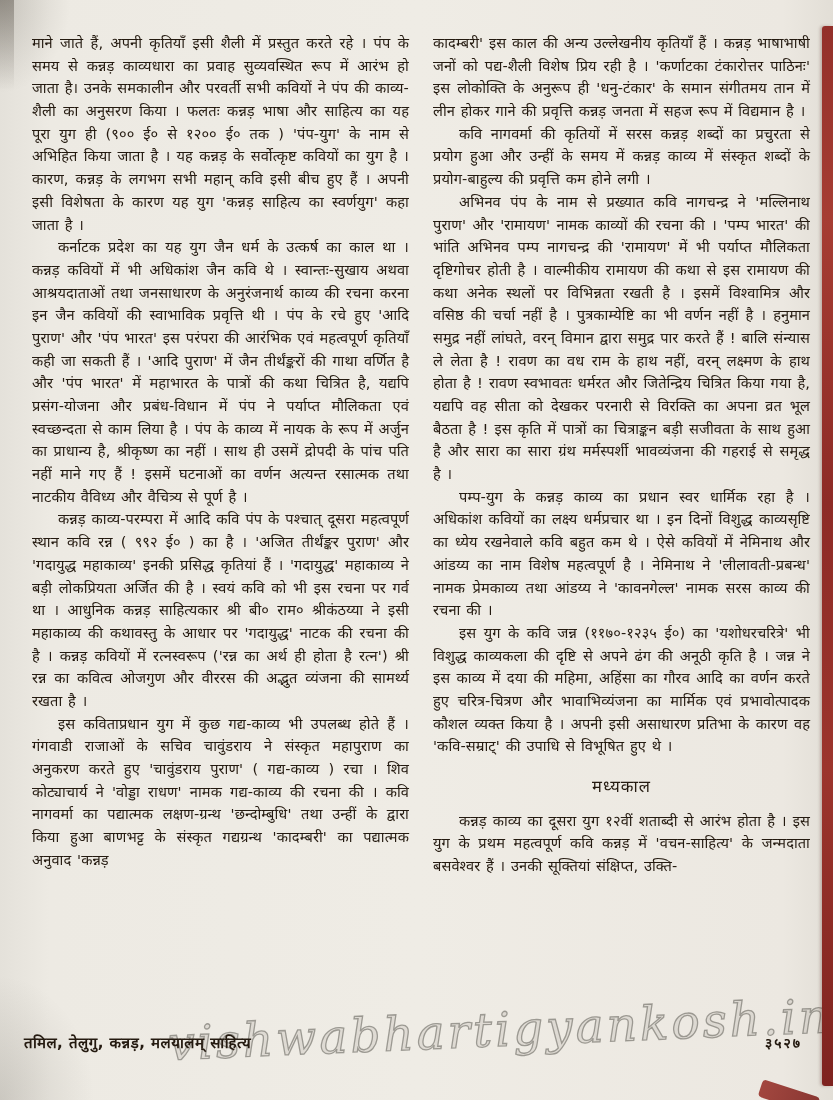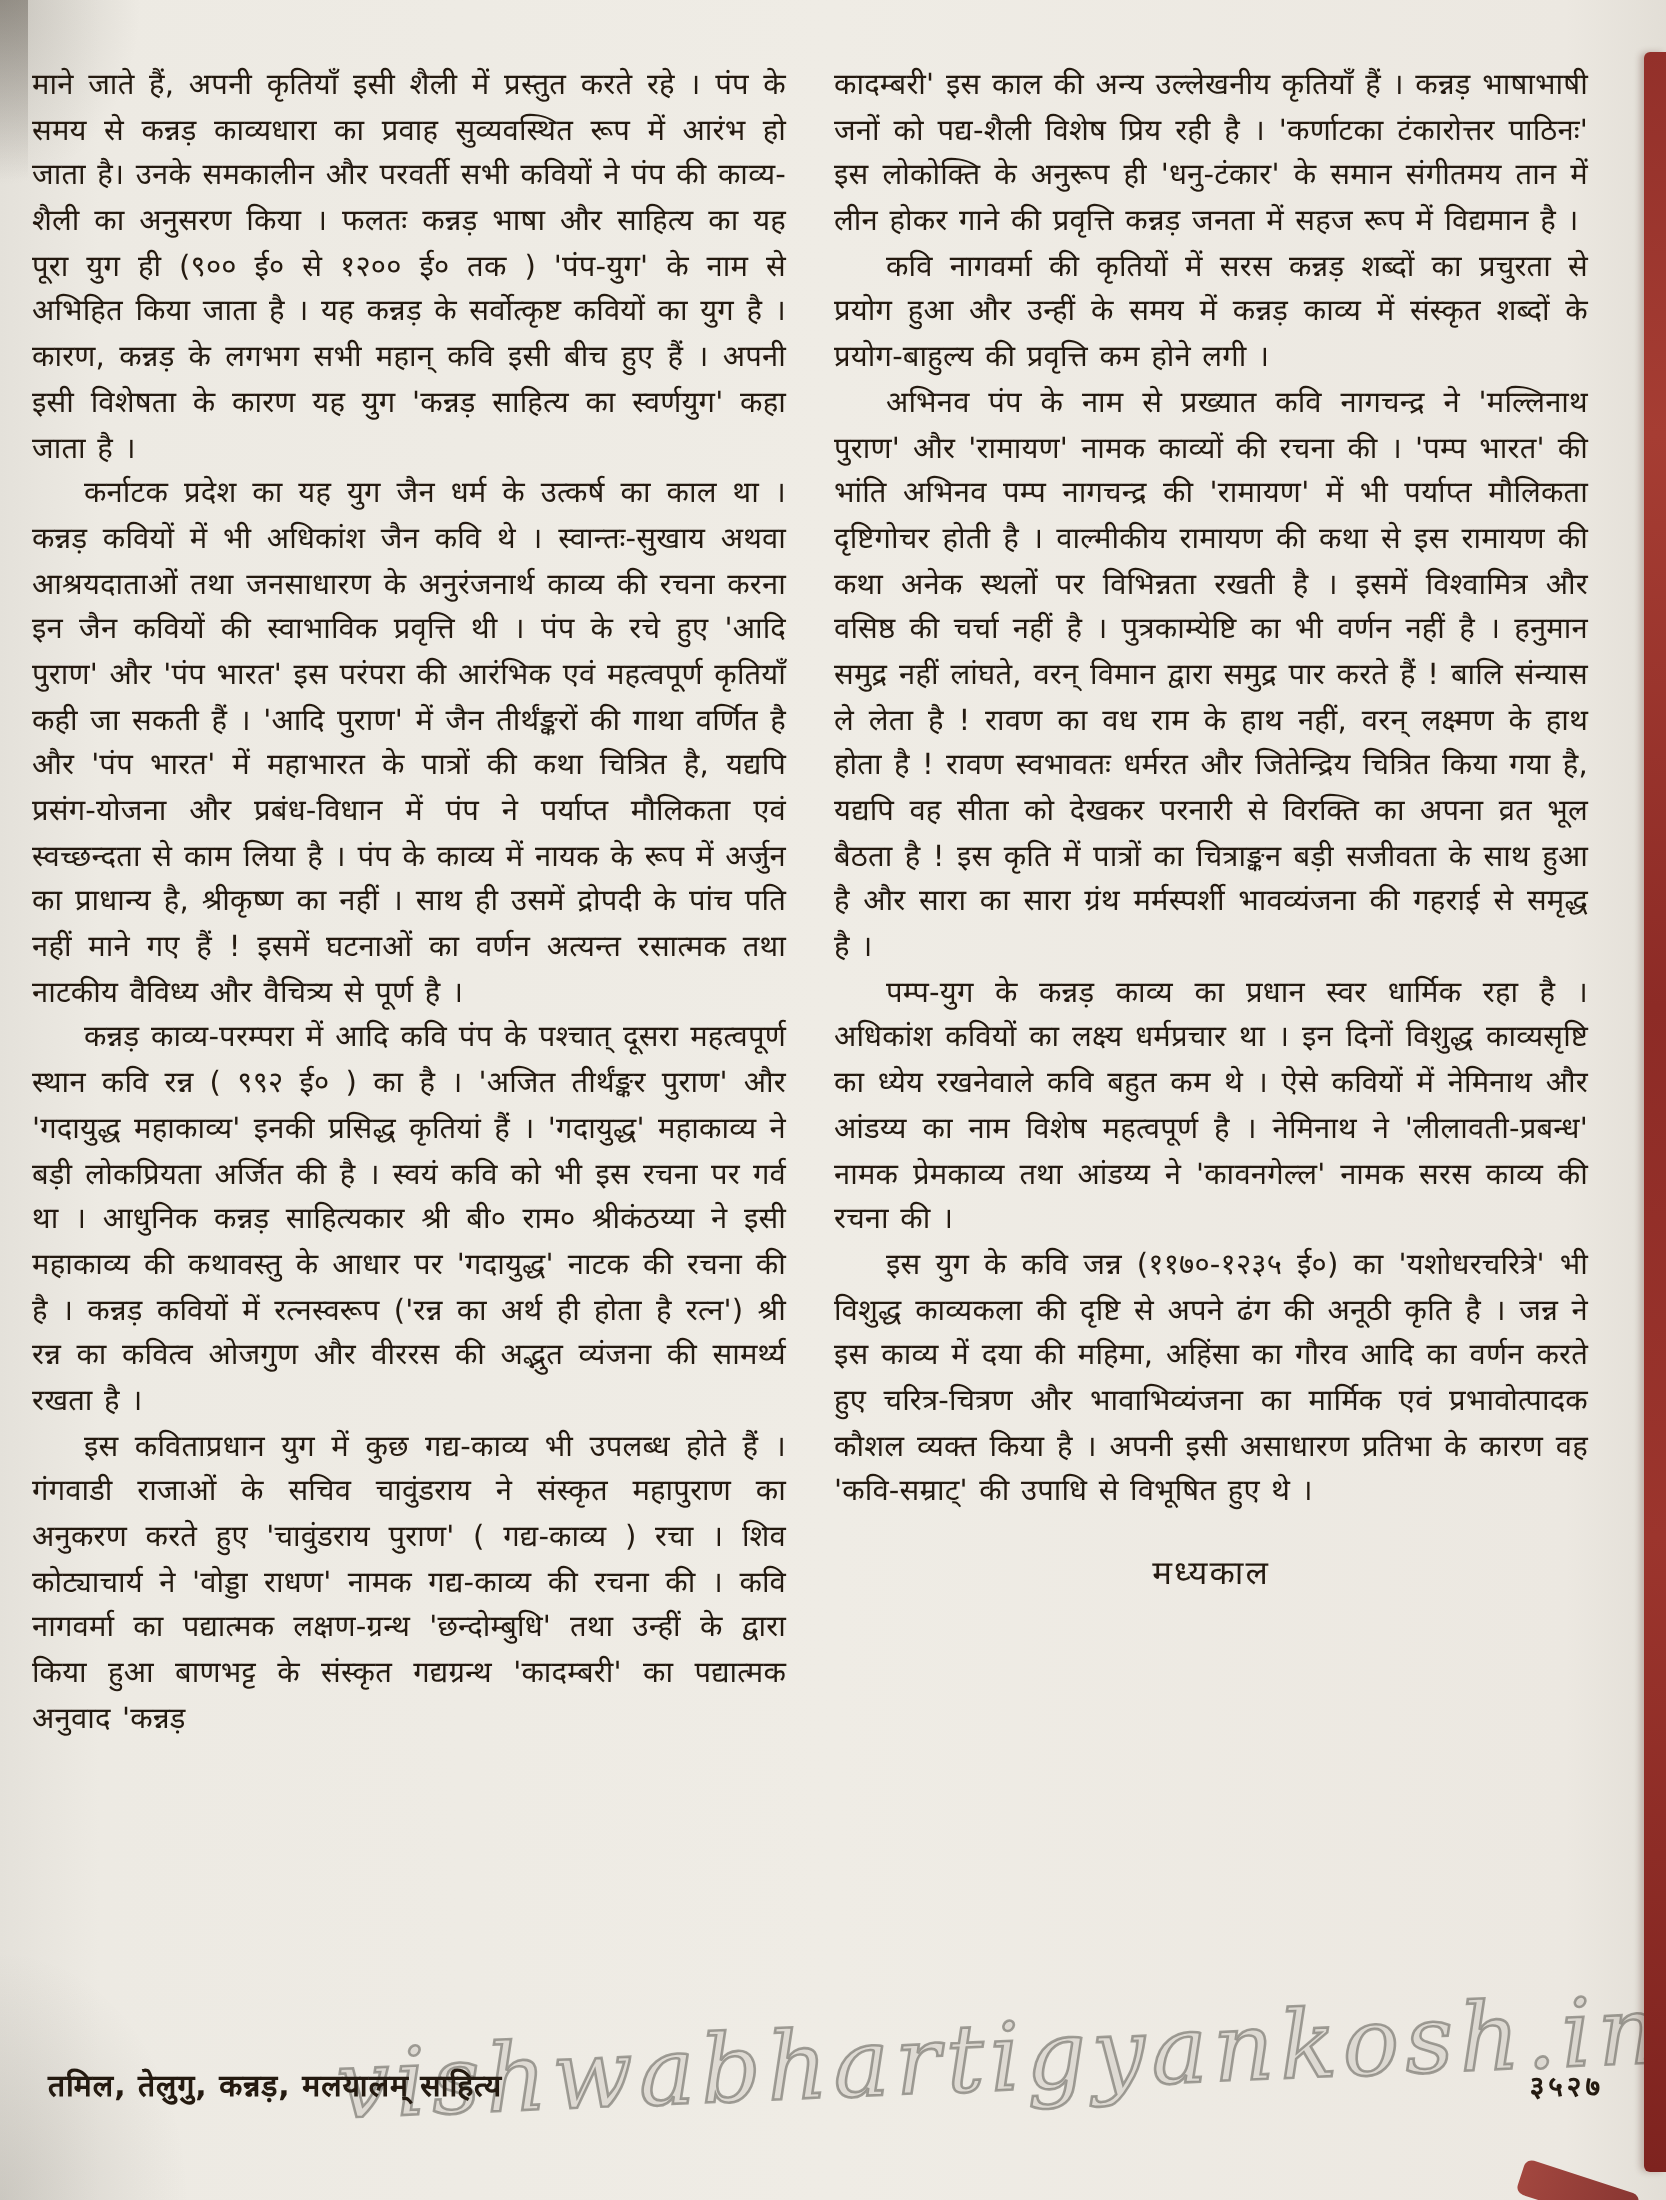--- a/index.html
+++ b/index.html
@@ -13,21 +13,21 @@
     width:833px;height:1100px;
     background:
       radial-gradient(ellipse at 0% 0%, rgba(60,55,45,0.18) 0%, rgba(60,55,45,0) 6%),
       radial-gradient(ellipse at 0% 100%, rgba(60,55,45,0.15) 0%, rgba(60,55,45,0) 8%),
       linear-gradient(90deg,#e4e1da 0%, #edeae3 6%, #efece5 50%, #ece8e1 94%, #e2ded6 100%);
     overflow:hidden;
     color:#241a10;
   }
   .columns{
     position:absolute;
-    top:32px;left:16px;
+    top:32px;left:32px;
     width:782px;
     display:flex;
     gap:24px;
   }
   .col{
     width:377px;
     font-size:14.6px;
     line-height:1.555;
     text-align:justify;
     letter-spacing:0.1px;
@@ -111,20 +111,21 @@
       <p class="indent">कन्नड़ काव्य-परम्परा में आदि कवि पंप के पश्चात् दूसरा महत्वपूर्ण स्थान कवि रन्न ( ९९२ ई० ) का है । 'अजित तीर्थंङ्कर पुराण' और 'गदायुद्ध महाकाव्य' इनकी प्रसिद्ध कृतियां हैं । 'गदायुद्ध' महाकाव्य ने बड़ी लोकप्रियता अर्जित की है । स्वयं कवि को भी इस रचना पर गर्व था । आधुनिक कन्नड़ साहित्यकार श्री बी० राम० श्रीकंठय्या ने इसी महाकाव्य की कथावस्तु के आधार पर 'गदायुद्ध' नाटक की रचना की है । कन्नड़ कवियों में रत्नस्वरूप ('रन्न का अर्थ ही होता है रत्न') श्री रन्न का कवित्व ओजगुण और वीररस की अद्भुत व्यंजना की सामर्थ्य रखता है ।</p>
       <p class="indent">इस कविताप्रधान युग में कुछ गद्य-काव्य भी उपलब्ध होते हैं । गंगवाडी राजाओं के सचिव चावुंडराय ने संस्कृत महापुराण का अनुकरण करते हुए 'चावुंडराय पुराण' ( गद्य-काव्य ) रचा । शिव कोट्याचार्य ने 'वोड्डा राधण' नामक गद्य-काव्य की रचना की । कवि नागवर्मा का पद्यात्मक लक्षण-ग्रन्थ 'छन्दोम्बुधि' तथा उन्हीं के द्वारा किया हुआ बाणभट्ट के संस्कृत गद्यग्रन्थ 'कादम्बरी' का पद्यात्मक अनुवाद 'कन्नड़</p>
     </div>
     <div class="col">
       <p>कादम्बरी' इस काल की अन्य उल्लेखनीय कृतियाँ हैं । कन्नड़ भाषाभाषी जनों को पद्य-शैली विशेष प्रिय रही है । 'कर्णाटका टंकारोत्तर पाठिनः' इस लोकोक्ति के अनुरूप ही 'धनु-टंकार' के समान संगीतमय तान में लीन होकर गाने की प्रवृत्ति कन्नड़ जनता में सहज रूप में विद्यमान है ।</p>
       <p class="indent">कवि नागवर्मा की कृतियों में सरस कन्नड़ शब्दों का प्रचुरता से प्रयोग हुआ और उन्हीं के समय में कन्नड़ काव्य में संस्कृत शब्दों के प्रयोग-बाहुल्य की प्रवृत्ति कम होने लगी ।</p>
       <p class="indent">अभिनव पंप के नाम से प्रख्यात कवि नागचन्द्र ने 'मल्लिनाथ पुराण' और 'रामायण' नामक काव्यों की रचना की । 'पम्प भारत' की भांति अभिनव पम्प नागचन्द्र की 'रामायण' में भी पर्याप्त मौलिकता दृष्टिगोचर होती है । वाल्मीकीय रामायण की कथा से इस रामायण की कथा अनेक स्थलों पर विभिन्नता रखती है । इसमें विश्वामित्र और वसिष्ठ की चर्चा नहीं है । पुत्रकाम्येष्टि का भी वर्णन नहीं है । हनुमान समुद्र नहीं लांघते, वरन् विमान द्वारा समुद्र पार करते हैं ! बालि संन्यास ले लेता है ! रावण का वध राम के हाथ नहीं, वरन् लक्ष्मण के हाथ होता है ! रावण स्वभावतः धर्मरत और जितेन्द्रिय चित्रित किया गया है, यद्यपि वह सीता को देखकर परनारी से विरक्ति का अपना व्रत भूल बैठता है ! इस कृति में पात्रों का चित्राङ्कन बड़ी सजीवता के साथ हुआ है और सारा का सारा ग्रंथ मर्मस्पर्शी भावव्यंजना की गहराई से समृद्ध है ।</p>
       <p class="indent">पम्प-युग के कन्नड़ काव्य का प्रधान स्वर धार्मिक रहा है । अधिकांश कवियों का लक्ष्य धर्मप्रचार था । इन दिनों विशुद्ध काव्यसृष्टि का ध्येय रखनेवाले कवि बहुत कम थे । ऐसे कवियों में नेमिनाथ और आंडय्य का नाम विशेष महत्वपूर्ण है । नेमिनाथ ने 'लीलावती-प्रबन्ध' नामक प्रेमकाव्य तथा आंडय्य ने 'कावनगेल्ल' नामक सरस काव्य की रचना की ।</p>
       <p class="indent">इस युग के कवि जन्न (११७०-१२३५ ई०) का 'यशोधरचरित्रे' भी विशुद्ध काव्यकला की दृष्टि से अपने ढंग की अनूठी कृति है । जन्न ने इस काव्य में दया की महिमा, अहिंसा का गौरव आदि का वर्णन करते हुए चरित्र-चित्रण और भावाभिव्यंजना का मार्मिक एवं प्रभावोत्पादक कौशल व्यक्त किया है । अपनी इसी असाधारण प्रतिभा के कारण वह 'कवि-सम्राट्' की उपाधि से विभूषित हुए थे ।</p>
       <div class="section-heading">मध्यकाल</div>
+      <p class="indent">कन्नड़ काव्य का दूसरा युग १२वीं शताब्दी से आरंभ होता है । इस युग के प्रथम महत्वपूर्ण कवि कन्नड़ में 'वचन-साहित्य' के जन्मदाता बसवेश्वर हैं । उनकी सूक्तियां संक्षिप्त, उक्ति-</p>
     </div>
   </div>
 
   <div class="watermark">vishwabhartigyankosh.in</div>
 
   <div class="footer">
     <span class="book-title">तमिल, तेलुगु, कन्नड़, मलयालम् साहित्य</span>
     <span class="page-number">३५२७</span>
   </div>
 

